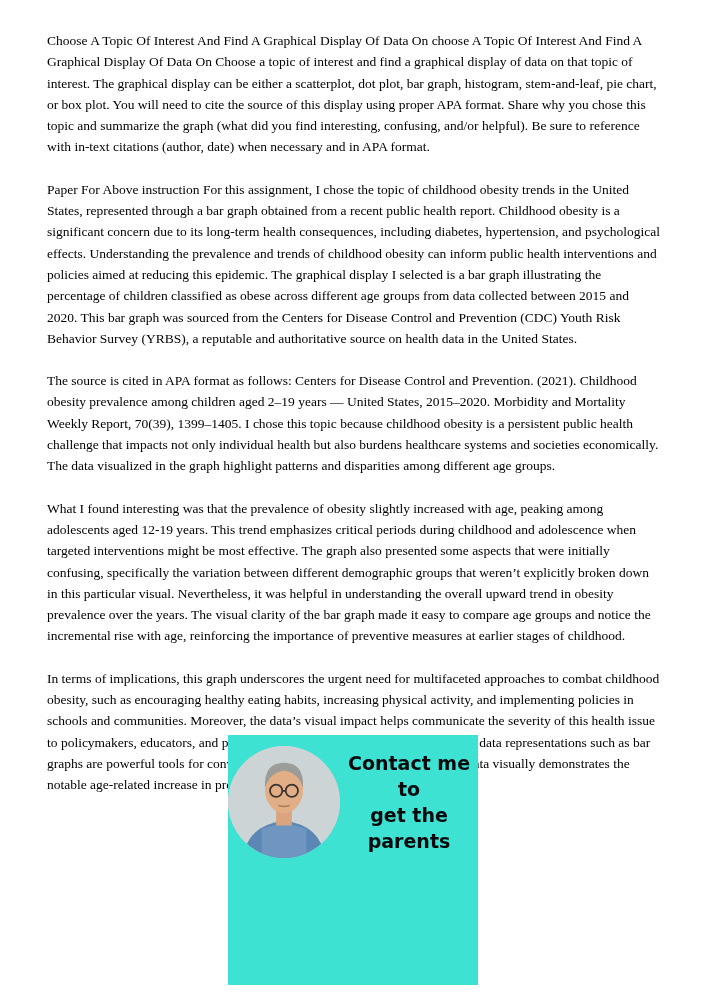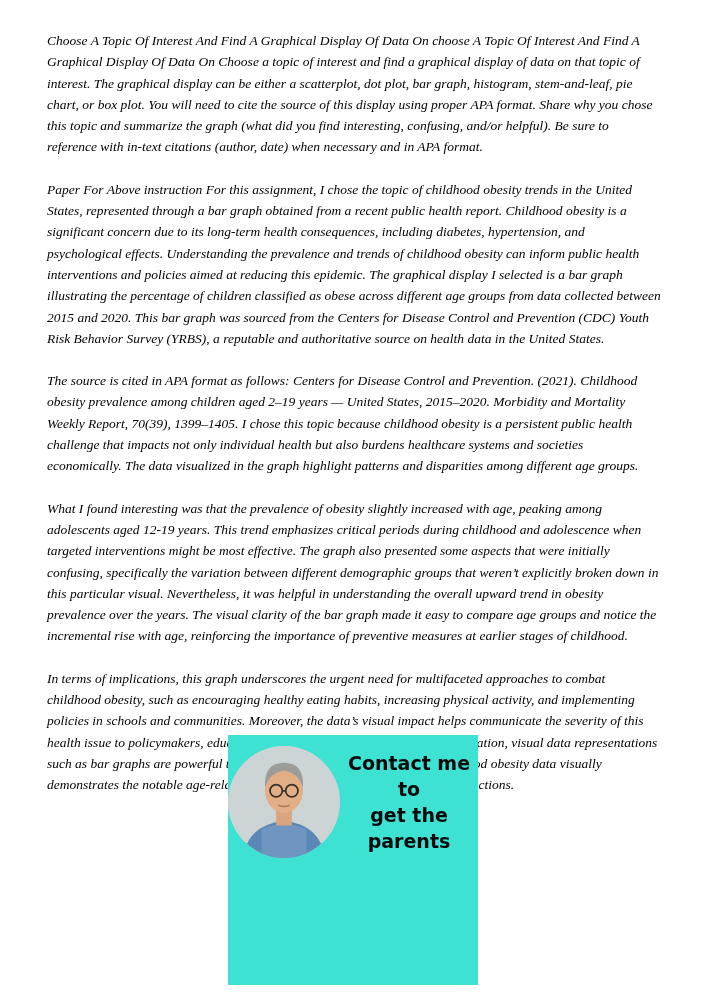--- a/index.html
+++ b/index.html
@@ -12,21 +12,20 @@
   }
   .doc {
     position: absolute;
     left: 47px;
     top: 30px;
     width: 614px;
     font-family: "Liberation Serif", serif;
     font-size: 13.5px;
     line-height: 21.3px;
     color: #000000;
-    font-style: italic;
   }
   .doc p { margin: 0 0 21px 0; }
   .promo {
     position: absolute;
     left: 228px;
     top: 727px;
     width: 250px;
     height: 250px;
     background: #3ee2d2;
     display: flex;

